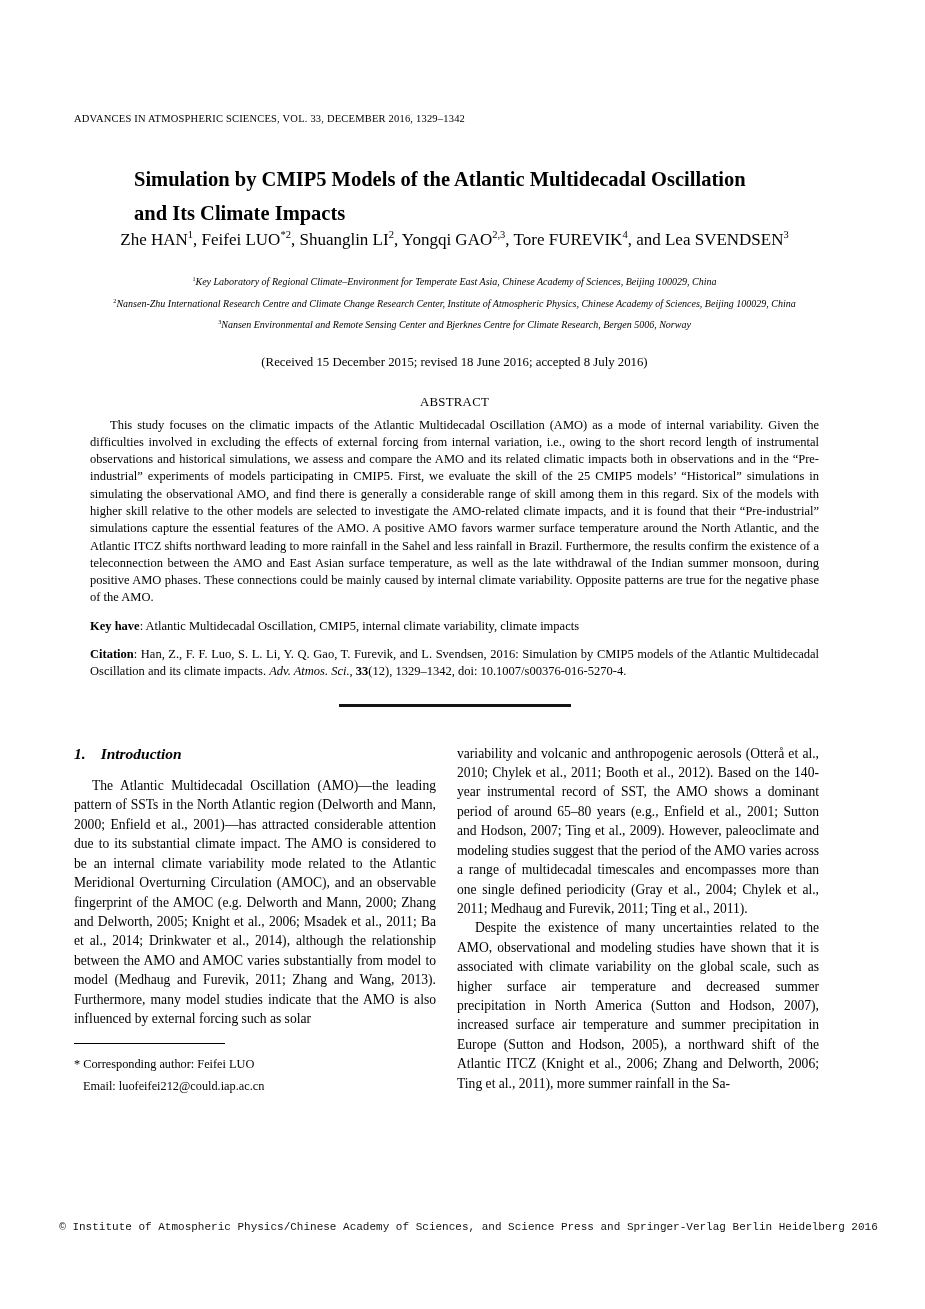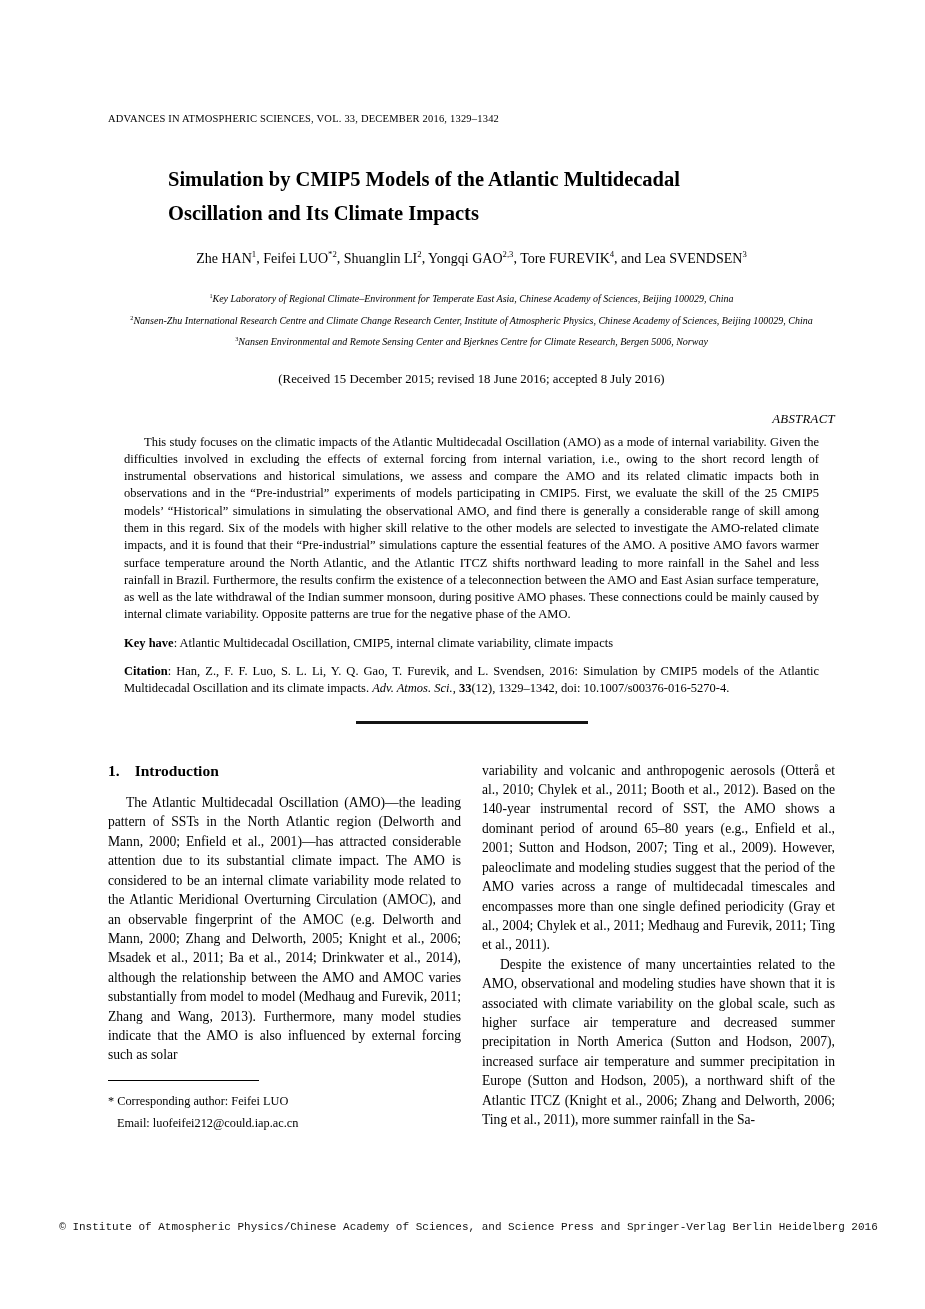--- a/index.html
+++ b/index.html
@@ -6,61 +6,59 @@
   html, body { background: #ffffff; }
   .page {
     position: relative;
     width: 925px;
     height: 1309px;
     margin: 0 auto;
     background: #ffffff;
     color: #000000;
     font-family: "Liberation Serif", serif;
     overflow: hidden;
-    padding: 113px 90px 0 108px;
+    padding: 113px 90px 0 74px;
   }
   .running-head {
     font-size: 10.5px;
     letter-spacing: 0.2px;
     text-align: left;
   }
   .title {
     margin-top: 38px;
     font-size: 20.5px;
     font-weight: bold;
     text-align: left;
     line-height: 34px;
     padding: 0 60px;
   }
   .authors {
-    margin-top: 21px;
-    font-size: 14px;
+    font-size: 17px;
     text-align: center;
   }
   sup { font-size: 0.62em; line-height: 0; vertical-align: super; }
   .affiliations {
     margin-top: 21px;
     font-size: 10px;
     font-style: italic;
     text-align: center;
     line-height: 21.5px;
     padding: 0 10px;
   }
   .affil sup { font-style: normal; }
   .received {
     margin-top: 19px;
     font-size: 12.8px;
     text-align: center;
   }
   .abstract-head {
     margin-top: 25px;
     font-size: 12.8px;
-    text-align: right;
+    text-align: center;
     letter-spacing: 0.3px;
-    font-style: italic;
   }
   .abstract {
     margin: 7px 16px 0 16px;
     font-size: 12.5px;
     line-height: 17.3px;
     text-align: justify;
     text-indent: 20px;
   }
   .meta-line {
     margin: 11px 16px 0 16px;
@@ -80,20 +78,21 @@
     margin-top: 37px;
     font-size: 13.6px;
     line-height: 19.4px;
     text-align: justify;
   }
   .col { width: 362px; }
   .section-heading {
     font-size: 15.5px;
     font-weight: bold;
     margin-bottom: 13px;
+    font-style: italic;
   }
   .section-heading .sec-num { margin-right: 15px; }
   p.indented { text-indent: 18px; }
   .footnote {
     margin-top: 15px;
     font-size: 12.3px;
     line-height: 22px;
   }
   .footnote-rule {
     width: 151px;

